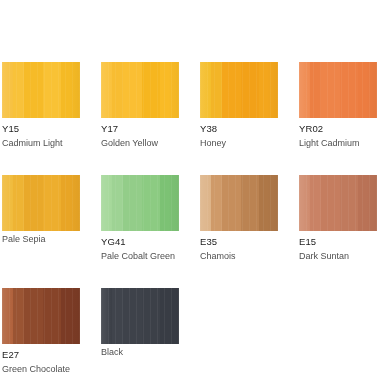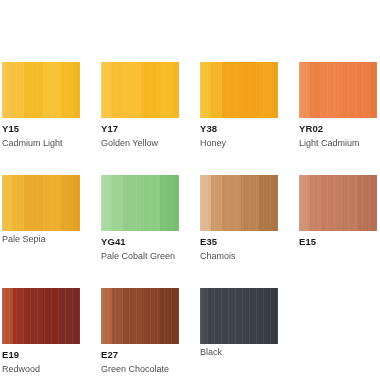--- a/index.html
+++ b/index.html
@@ -69,21 +69,21 @@
         rgba(255,255,255,0.055) 0px,
         rgba(255,255,255,0.055) 1px,
         rgba(255,255,255,0.0) 1px,
         rgba(255,255,255,0.0) 7px);
     pointer-events: none;
   }
 
   .swatch-code {
     margin-top: 5px;
     font-size: 9.5px;
-    font-weight: bold;
+    font-weight: normal;
     color: #1c1c1c;
     letter-spacing: 0.1px;
     line-height: 12px;
     white-space: nowrap;
   }
 
   .swatch-name {
     margin-top: 2px;
     font-size: 9px;
     font-weight: normal;
@@ -206,35 +206,21 @@
           <i style="background: rgb(207, 139, 110); flex: 14 0 0px;"></i>
           <i style="background: rgb(201, 130, 101); flex: 14 0 0px;"></i>
           <i style="background: rgb(197, 125, 95); flex: 24 0 0px;"></i>
           <i style="background: rgb(192, 122, 93); flex: 24 0 0px;"></i>
           <i style="background: rgb(185, 114, 86); flex: 24 0 0px;"></i>
         </div>
         <div class="swatch-streaks"></div>
         <div class="swatch-sheen"></div>
       </div>
       <div class="swatch-code">E15</div>
-    </div>
-    <div class="swatch-cell">
-      <div class="swatch-chip" style="background: rgb(142, 47, 38);">
-        <div class="swatch-bands">
-          <i style="background: rgb(178, 74, 44); flex: 14 0 0px;"></i>
-          <i style="background: rgb(154, 53, 38); flex: 14 0 0px;"></i>
-          <i style="background: rgb(141, 46, 35); flex: 24 0 0px;"></i>
-          <i style="background: rgb(131, 41, 31); flex: 24 0 0px;"></i>
-          <i style="background: rgb(124, 42, 38); flex: 24 0 0px;"></i>
-        </div>
-        <div class="swatch-streaks"></div>
-        <div class="swatch-sheen"></div>
-      </div>
-      <div class="swatch-code">E19</div>
-      <div class="swatch-name">Redwood</div>
+      <div class="swatch-name">Dark Suntan</div>
     </div>
     <div class="swatch-cell">
       <div class="swatch-chip" style="background: rgb(144, 74, 46);">
         <div class="swatch-bands">
           <i style="background: rgb(177, 98, 60); flex: 14 0 0px;"></i>
           <i style="background: rgb(154, 84, 51); flex: 14 0 0px;"></i>
           <i style="background: rgb(142, 74, 45); flex: 24 0 0px;"></i>
           <i style="background: rgb(135, 68, 41); flex: 24 0 0px;"></i>
           <i style="background: rgb(123, 59, 37); flex: 24 0 0px;"></i>
         </div>

